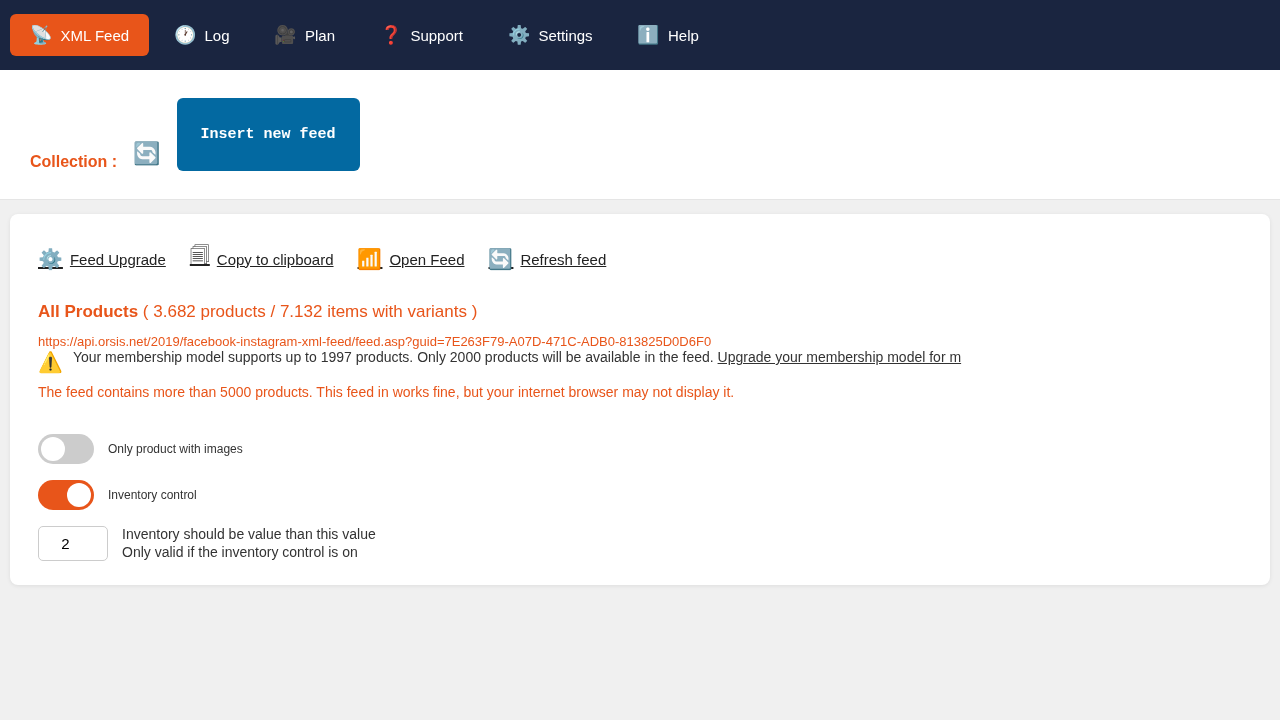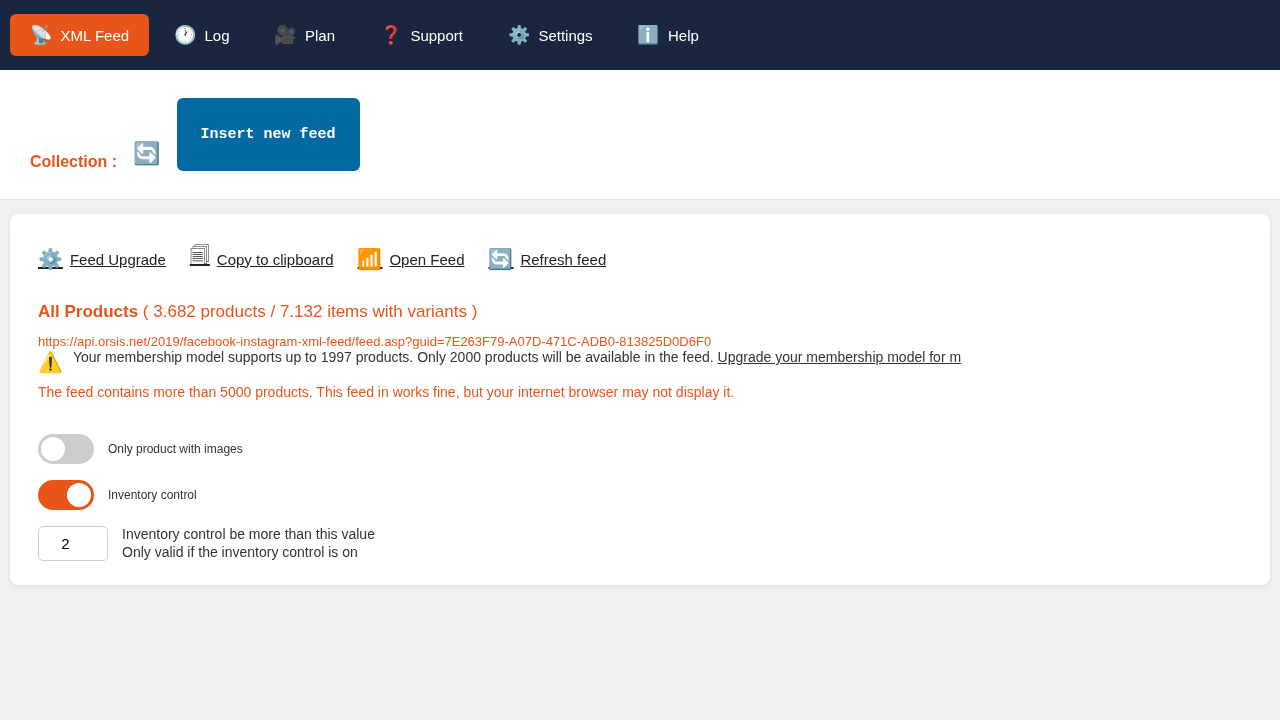--- a/index.html
+++ b/index.html
@@ -329,19 +329,19 @@
         <input type="checkbox" checked="" style="">
         <span class="toggle-slider"></span>
       </label>
       <span class="toggle-label">Inventory control</span>
     </div>
 
     
     <div class="inventory-row">
       <input type="number" class="inventory-input" value="2" style="">
       <div class="inventory-desc">
-        <span class="inventory-desc-line">Inventory control be more than this value</span>
+        <span class="inventory-desc-line">Inventory should be value than this value</span>
         <span class="inventory-desc-line">Only valid if the inventory control is on</span>
       </div>
     </div>
 
   </div>
 </div>
 
 </body></html>

